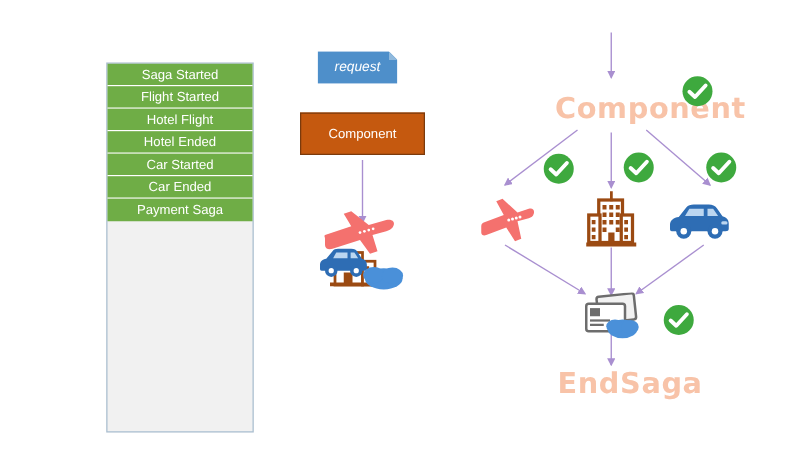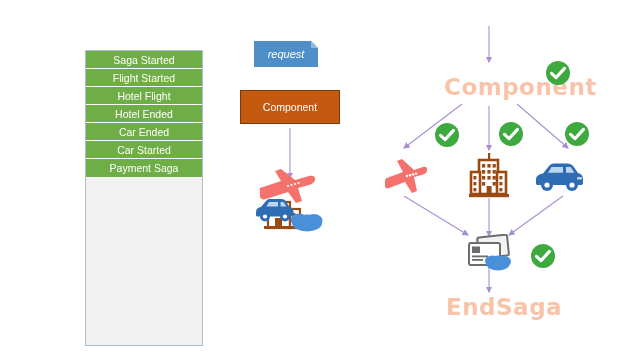--- a/index.html
+++ b/index.html
@@ -121,22 +121,22 @@
 </style>
 </head>
 <body>
 
 <div id="event-list-panel">
   <div id="event-list">
     <div class="event-row">Saga Started</div>
     <div class="event-row">Flight Started</div>
     <div class="event-row">Hotel Flight</div>
     <div class="event-row">Hotel Ended</div>
+    <div class="event-row">Car Started</div>
     <div class="event-row">Car Ended</div>
-    <div class="event-row">Car Started</div>
     <div class="event-row">Payment Saga</div>
   </div>
 </div>
 
 <div id="request-note">
   <span>request</span>
   <span id="request-note-fold"></span>
 </div>
 
 <div id="sec-box">

